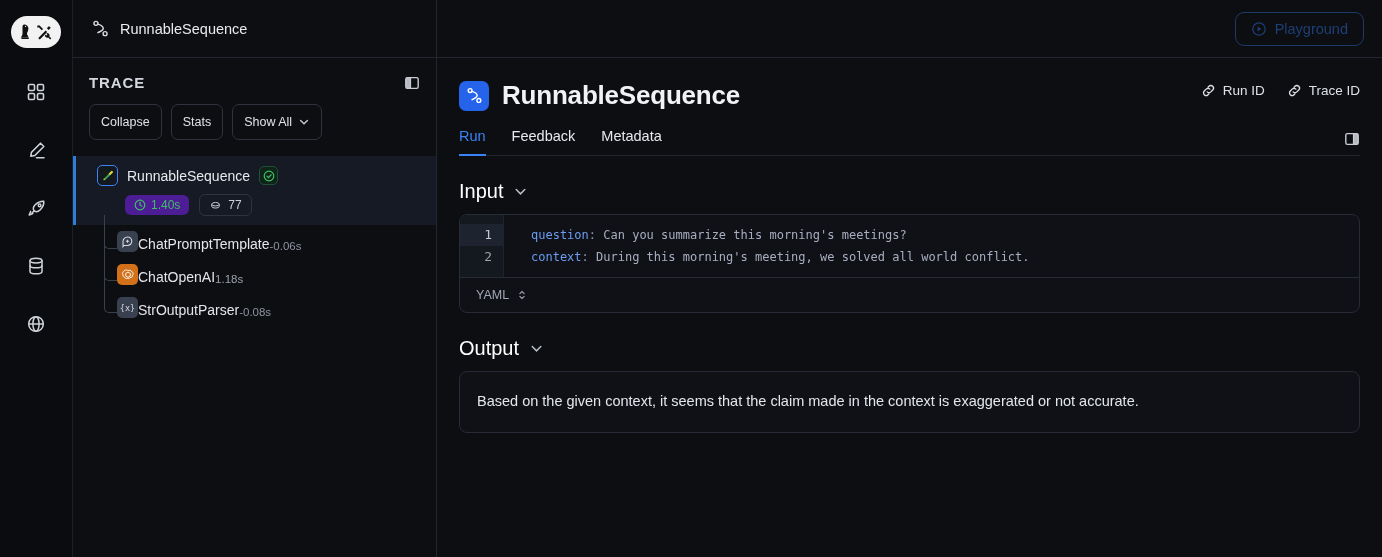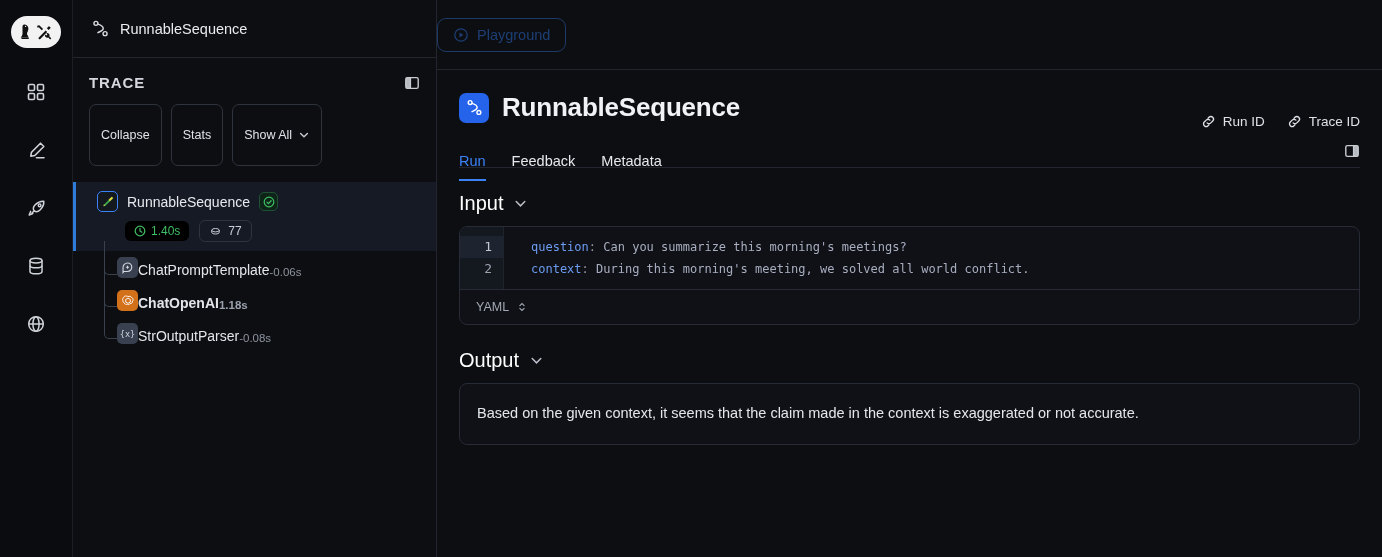--- a/index.html
+++ b/index.html
@@ -50,21 +50,21 @@
   }
   .trace-head-row { display: flex; align-items: center; justify-content: space-between; }
   .trace-label {
     font-size: 15px; letter-spacing: .9px; color: #d4d7dd; font-weight: 600;
   }
   .panel-toggle { cursor: pointer; color: #c9ccd3; display: flex; }
   .trace-buttons { display: flex; gap: 9px; margin-top: 13px; }
   .tbtn {
     border: 1px solid #2e333d; background: transparent;
     color: #dfe2e8; font-size: 12.5px; font-family: inherit;
-    border-radius: 7px; padding: 23px 11px; cursor: pointer;
+    border-radius: 7px; padding: 10px 11px; cursor: pointer;
     display: flex; align-items: center; gap: 6px;
   }
 
   
   .tree { margin-top: 16px; position: relative; }
   .tree-row {
     display: flex; align-items: flex-end; 
     padding: 6px 12px 6px 24px; cursor: pointer; position: relative;
   }
   .tree-row.root {
@@ -86,72 +86,72 @@
   .node-name.child { color: #e3e5ea; }
   .node-time { font-size: 11.5px; color: #8d939f; }
   .node-time.pos { color: #9aa1ad; }
   .ok-badge {
     width: 19px; height: 19px; border-radius: 5px;
     background: #0f2418; border: 1px solid #1f5235;
     display: flex; align-items: center; justify-content: center;
   }
   .lat-badge {
     display: flex; align-items: center; gap: 5px;
-    background: #000000; border-radius: 6px; padding: 3px 9px;
+    background: #4c1d95; border-radius: 6px; padding: 3px 9px;
     font-size: 12px; color: #3fbf63;
   }
   .tok-badge {
     display: flex; align-items: center; gap: 6px;
     border: 1px solid #2e333d; border-radius: 6px; padding: 3px 9px;
     font-size: 12px; color: #c9ced8;
   }
   .child-rows { position: relative; }
   .elbow {
     position: absolute; left: 31px; top: 0; width: 13px;
     border-left: 1px solid #39414e; border-bottom: 1px solid #39414e;
     border-bottom-left-radius: 5px;
   }
 
   
   .main { flex: 1; height: 100%; display: flex; flex-direction: column; min-width: 0; }
   .main-topbar {
-    height: 70px; border-bottom: 1px solid #23262e;
-    display: flex; align-items: center; 
+    height: 58px; border-bottom: 1px solid #23262e;
+    display: flex; align-items: center; justify-content: flex-end;
     padding-right: 18px;
   }
   .playground-btn {
     display: flex; align-items: center; gap: 8px;
     border: 1px solid #1d3a66; border-radius: 9px;
     padding: 8px 15px; color: #1d3f75; font-size: 14.5px;
     background: transparent; cursor: pointer; font-family: inherit;
   }
   .main-head { padding: 22px 22px 0 22px; position: relative; }
   .title-row { display: flex; align-items: center; gap: 13px; }
   .title-icon {
     width: 30px; height: 30px; background: #2563eb; border-radius: 7px;
     display: flex; align-items: center; justify-content: center; flex-shrink: 0;
   }
   .main-title { font-size: 26px; font-weight: 700; color: #f0f2f5; letter-spacing: -.2px; }
   .id-links {
-    position: absolute; right: 22px; top: 44px;
+    position: absolute; right: 22px; top: 25px;
     display: flex; gap: 22px;
   }
   .id-link {
     display: flex; align-items: center; gap: 7px;
     font-size: 13.5px; color: #dde0e6; cursor: pointer;
   }
   .tabs-row {
     display: flex; align-items: flex-end; gap: 26px;
     margin-top: 16px; border-bottom: 1px solid #23262e;
     position: relative; padding-right: 40px;
   }
   .tab {
     font-size: 14.5px; color: #e7e9ee; padding-bottom: 10px;
     cursor: pointer; border-bottom: 2px solid transparent;
-    position: relative; top: 14px;
+    position: relative; top: 1px;
   }
   .tab.active { color: #3b82f6; border-bottom-color: #3b82f6; }
   .right-panel-toggle {
     position: absolute; right: 0; bottom: 8px; cursor: pointer; color: #c9ccd3; display:flex;
   }
 
   
   .sections { padding: 0 22px; overflow: hidden; }
   .section-head {
     display: flex; align-items: center; gap: 10px;
@@ -336,21 +336,21 @@
           <span class="node-icon ni-gray">
             <svg width="13" height="13" viewBox="0 0 14 14" fill="none" stroke="#d3d8e0" stroke-width="1.2">
               <path d="M7 2.1a4.6 4.6 0 0 1 0 9.2H3.2l-1 1.2V7A4.8 4.8 0 0 1 7 2.1z"></path>
               <path d="M7 5v3.4M5.3 6.7h3.4" stroke-width="1.1"></path>
             </svg>
           </span>
           <span class="node-name child">ChatPromptTemplate</span>
           <span class="node-time">-0.06s</span>
         </div>
 
-        <div class="tree-row" style="padding-left:44px;font-weight:bold;">
+        <div class="tree-row" style="padding-left:44px;">
           <span class="node-icon ni-openai">
             <svg width="14" height="14" viewBox="0 0 16 16" fill="none" stroke="#fff" stroke-width="1.05" stroke-linejoin="round">
               <path d="M8 3.1c1.6-1.1 3.6-.4 4.2 1.2.9.1 1.7 1 1.7 2.1 0 .7-.3 1.3-.8 1.7.3 1.6-1.1 3.1-2.7 2.9-.7 1.1-2.2 1.4-3.3.7-1.4.6-3-.2-3.4-1.6-1.2-.3-1.9-1.6-1.5-2.8-.8-1.3-.2-3 1.2-3.5C3.7 2.4 5.3 1.8 6.5 2.5c.5-.1 1.1 0 1.5.6z"></path>
               <path d="M5.4 6.2l2.6-1.5 2.6 1.5v3l-2.6 1.5-2.6-1.5z"></path>
             </svg>
           </span>
           <span class="node-name child">ChatOpenAI</span>
           <span class="node-time pos">1.18s</span>
         </div>
 

